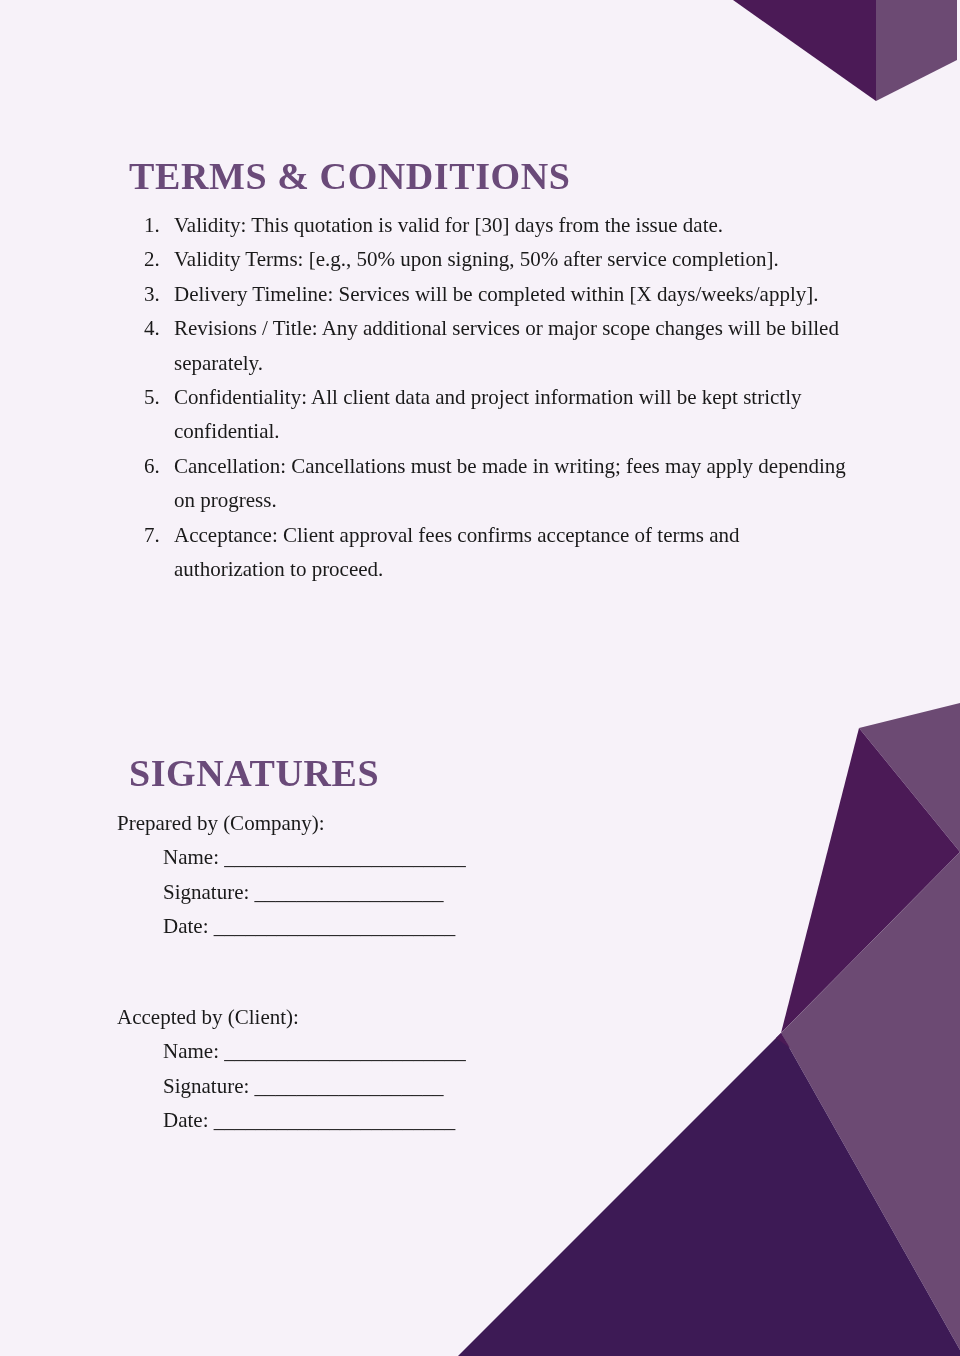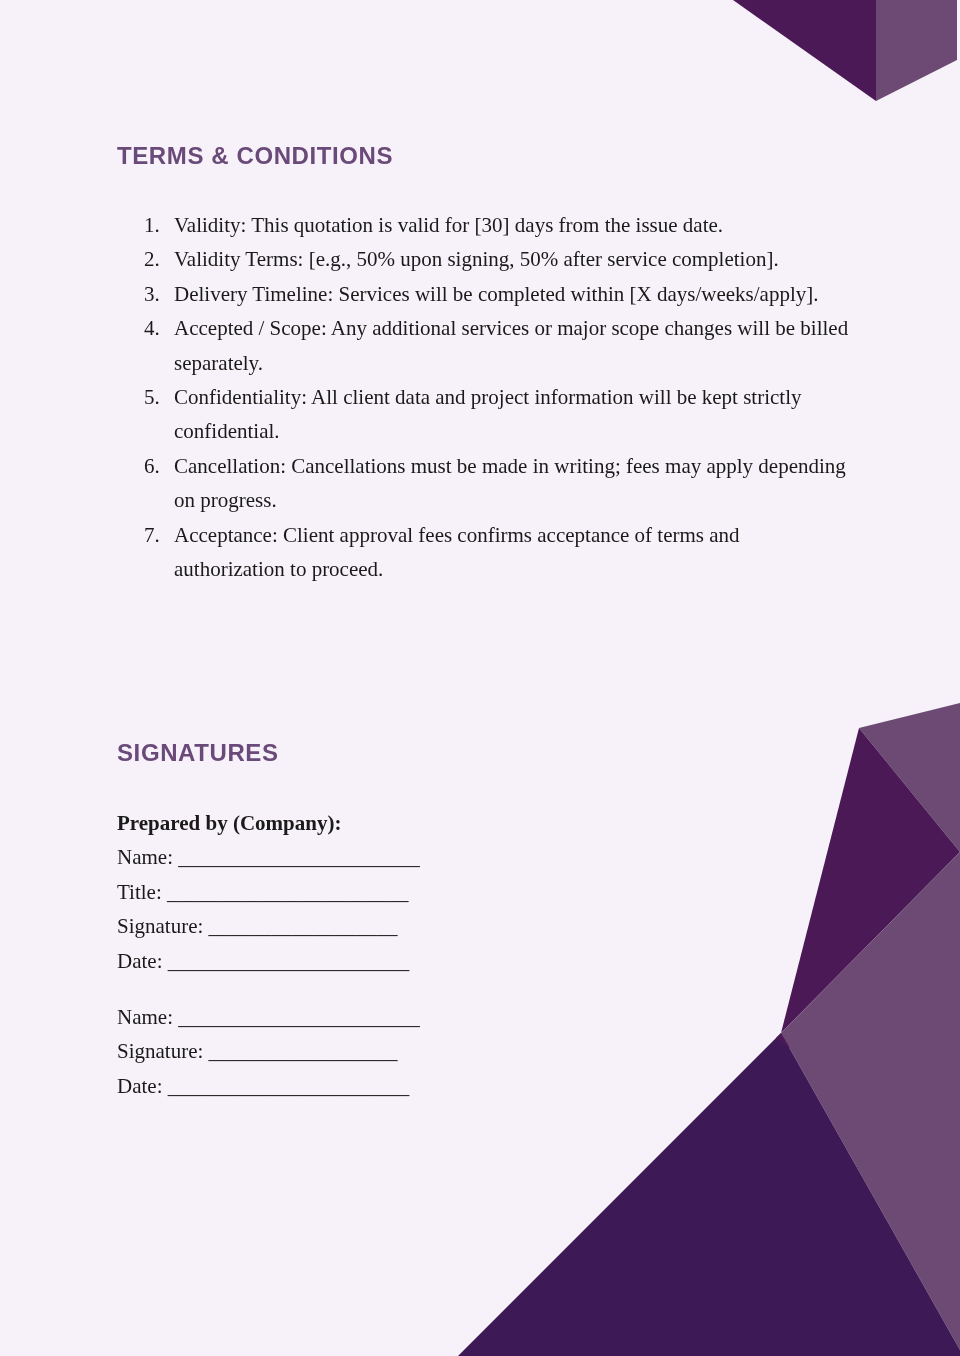--- a/index.html
+++ b/index.html
@@ -4,41 +4,41 @@
 <style>
   html, body { margin: 0; padding: 0; }
   body {
     width: 960px; height: 1356px; position: relative; overflow: hidden;
     background: #f7f2f9;
     font-family: "Liberation Serif", "DejaVu Serif", serif;
     color: #1a1a1a;
   }
   .deco { position: absolute; left: 0; top: 0; width: 960px; height: 1356px; pointer-events: none; }
   h2 {
-    position: absolute; left: 117px; margin: 0;
-    font-family: Liberation Sans, sans-serif; font-weight: bold;
-    font-size: 24px; letter-spacing: 0.6px; color: #6a4a79;
+    position: absolute; left: 117px; margin: 12px;
+    font-family: Liberation Serif, serif; font-weight: bold;
+    font-size: 38px; letter-spacing: 0.6px; color: #6a4a79;
   }
   #terms-title { top: 142px; }
   #sig-title { top: 739px; text-align: right; }
   ol.terms {
     position: absolute; left: 174px; top: 208px; width: 680px;
     margin: 0; padding: 0; list-style: none;
     font-size: 21px; line-height: 34.4px;
   }
   ol.terms li { position: relative; }
   ol.terms .num { position: absolute; left: -30px; top: 0; }
   ol.terms b { font-weight: normal; }
   .sig-block {
     position: absolute; left: 117px; font-size: 21px; line-height: 34.4px;
   }
   #sig-company { top: 806px; }
   #sig-client { top: 1000px; }
-  .sig-block .head { font-weight: bold; }
-  .line { white-space: nowrap; }
+  .sig-block .head { font-weight: normal; }
+  .line { white-space: nowrap; margin-left: 46px; }
 </style>
 </head>
 <body>
 
 <svg class="deco" viewBox="0 0 960 1356">
 
   <polygon points="733,0 876,0 876,101" fill="#4b1a56"></polygon>
   <polygon points="876,0 957,0 957,60 876,101" fill="#6c4a73"></polygon>
 
   <polygon points="859,728 960,703 960,852" fill="#6c4a73"></polygon>
@@ -47,33 +47,33 @@
   <polygon points="781,1033 960,1350 960,1356 458,1356" fill="#3d1a55"></polygon>
   <polygon points="776,1038 781,1033 790,1048" fill="#4b1a56"></polygon>
 </svg>
 
 <h2 id="terms-title">TERMS &amp; CONDITIONS</h2>
 
 <ol class="terms">
   <li><span class="num">1.</span><b>Validity:</b><span> This quotation is valid for [30] days from the issue date.</span></li>
   <li><span class="num">2.</span><b>Validity Terms:</b><span> [e.g., 50% upon signing, 50% after service completion].</span></li>
   <li><span class="num">3.</span><b>Delivery Timeline:</b><span> Services will be completed within [X days/weeks/apply].</span></li>
-  <li><span class="num">4.</span><b>Accepted / Scope:</b><span> Any additional services or major scope changes will be billed separately.</span></li>
+  <li><span class="num">4.</span><b>Revisions / Title:</b><span> Any additional services or major scope changes will be billed separately.</span></li>
   <li><span class="num">5.</span><b>Confidentiality:</b><span> All client data and project information will be kept strictly confidential.</span></li>
   <li><span class="num">6.</span><b>Cancellation:</b><span> Cancellations must be made in writing; fees may apply depending on progress.</span></li>
   <li><span class="num">7.</span><b>Acceptance:</b><span> Client approval fees confirms acceptance of terms and authorization to proceed.</span></li>
 </ol>
 
 <h2 id="sig-title">SIGNATURES</h2>
 
 <div class="sig-block" id="sig-company">
   <div class="head">Prepared by (Company):</div>
   <div class="line">Name: _______________________</div>
-  <div class="line">Title: _______________________</div>
   <div class="line">Signature: __________________</div>
   <div class="line">Date: _______________________</div>
 </div>
 
 <div class="sig-block" id="sig-client">
+  <div class="head">Accepted by (Client):</div>
   <div class="line">Name: _______________________</div>
   <div class="line">Signature: __________________</div>
   <div class="line">Date: _______________________</div>
 </div>
 
 </body></html>

